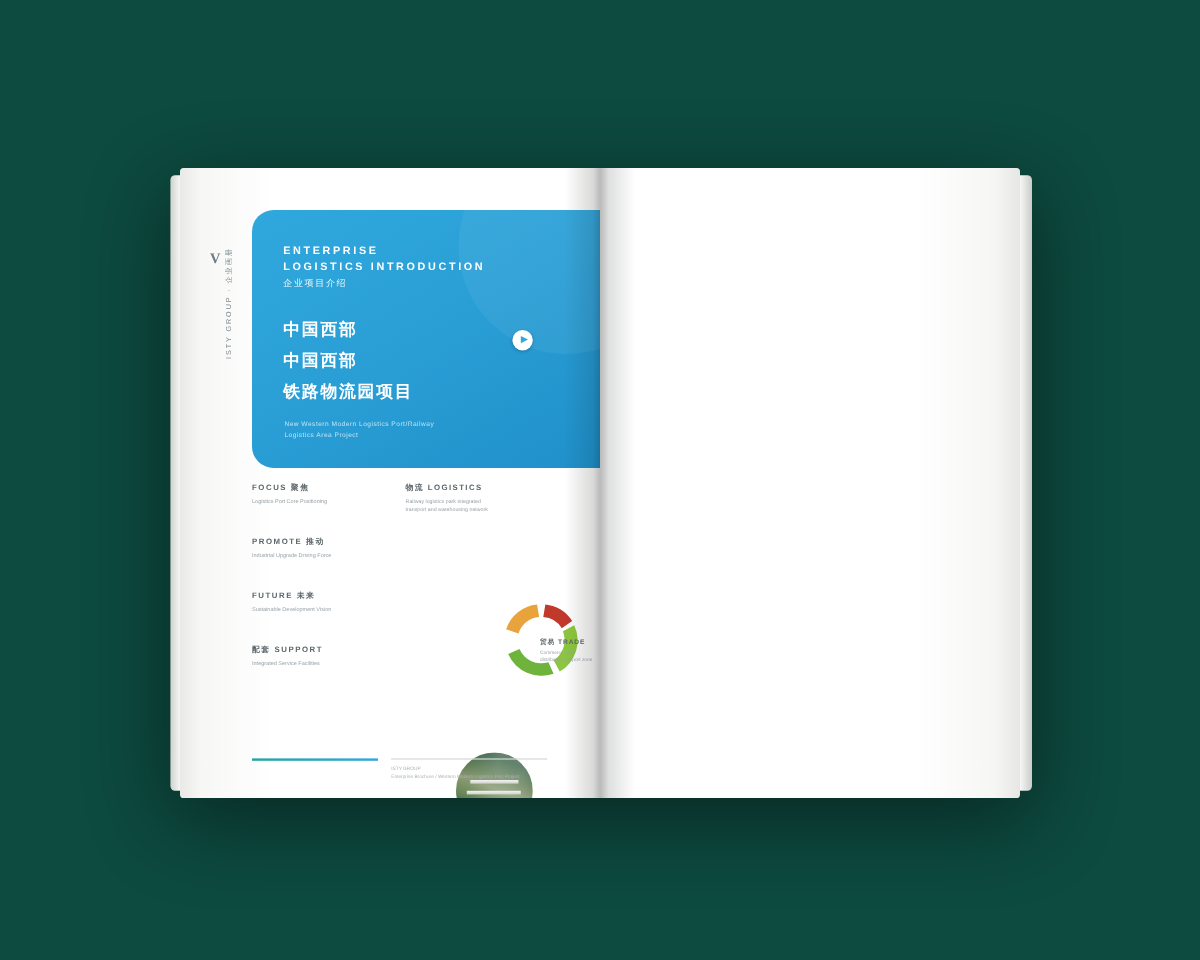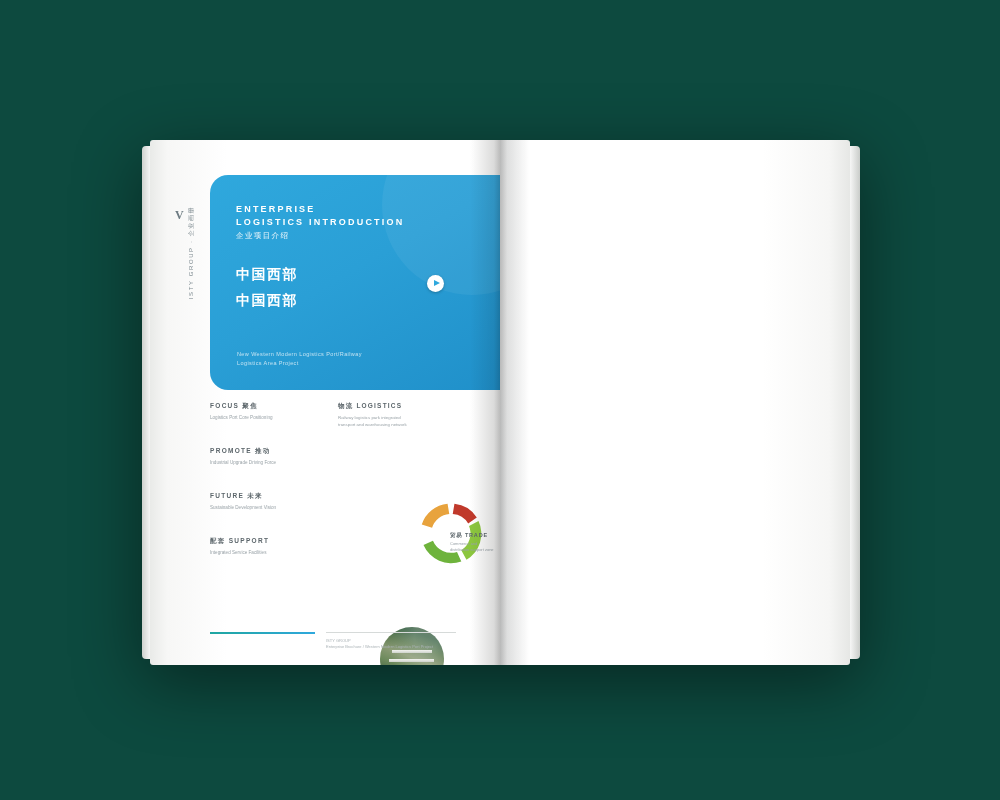--- a/index.html
+++ b/index.html
@@ -134,20 +134,21 @@
 
       <div class="hero">
         <div class="hero-kicker">
           <span>ENTERPRISE</span><br>
           <span>LOGISTICS INTRODUCTION</span>
           <span class="cn">企业项目介绍</span>
         </div>
         <div class="hero-title">
           <div>中国西部</div>
           <div>中国西部</div>
+          <div>铁路物流园项目</div>
         </div>
         <div class="hero-sub">
           <div>New Western Modern Logistics Port/Railway</div>
           <div>Logistics Area Project</div>
         </div>
       </div>
       <div class="playbtn"></div>
 
       <div class="lcol">
         <div class="lbl">

